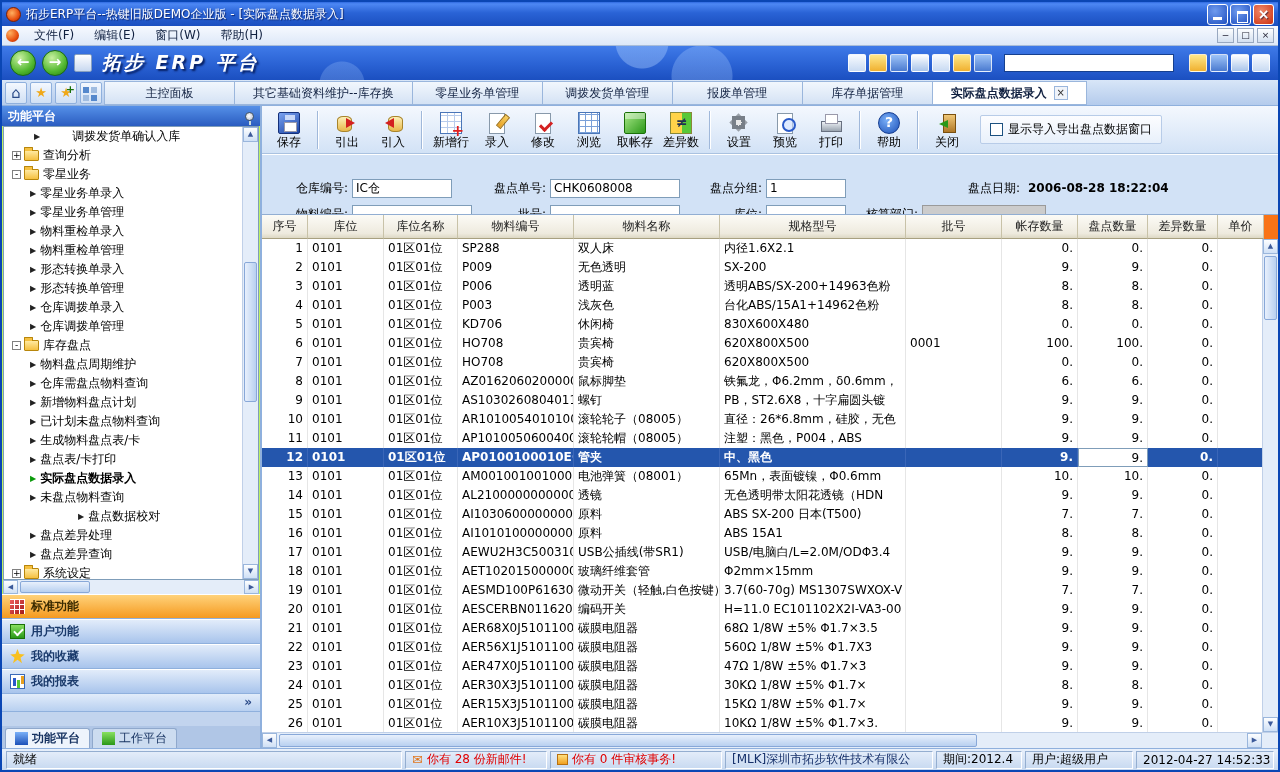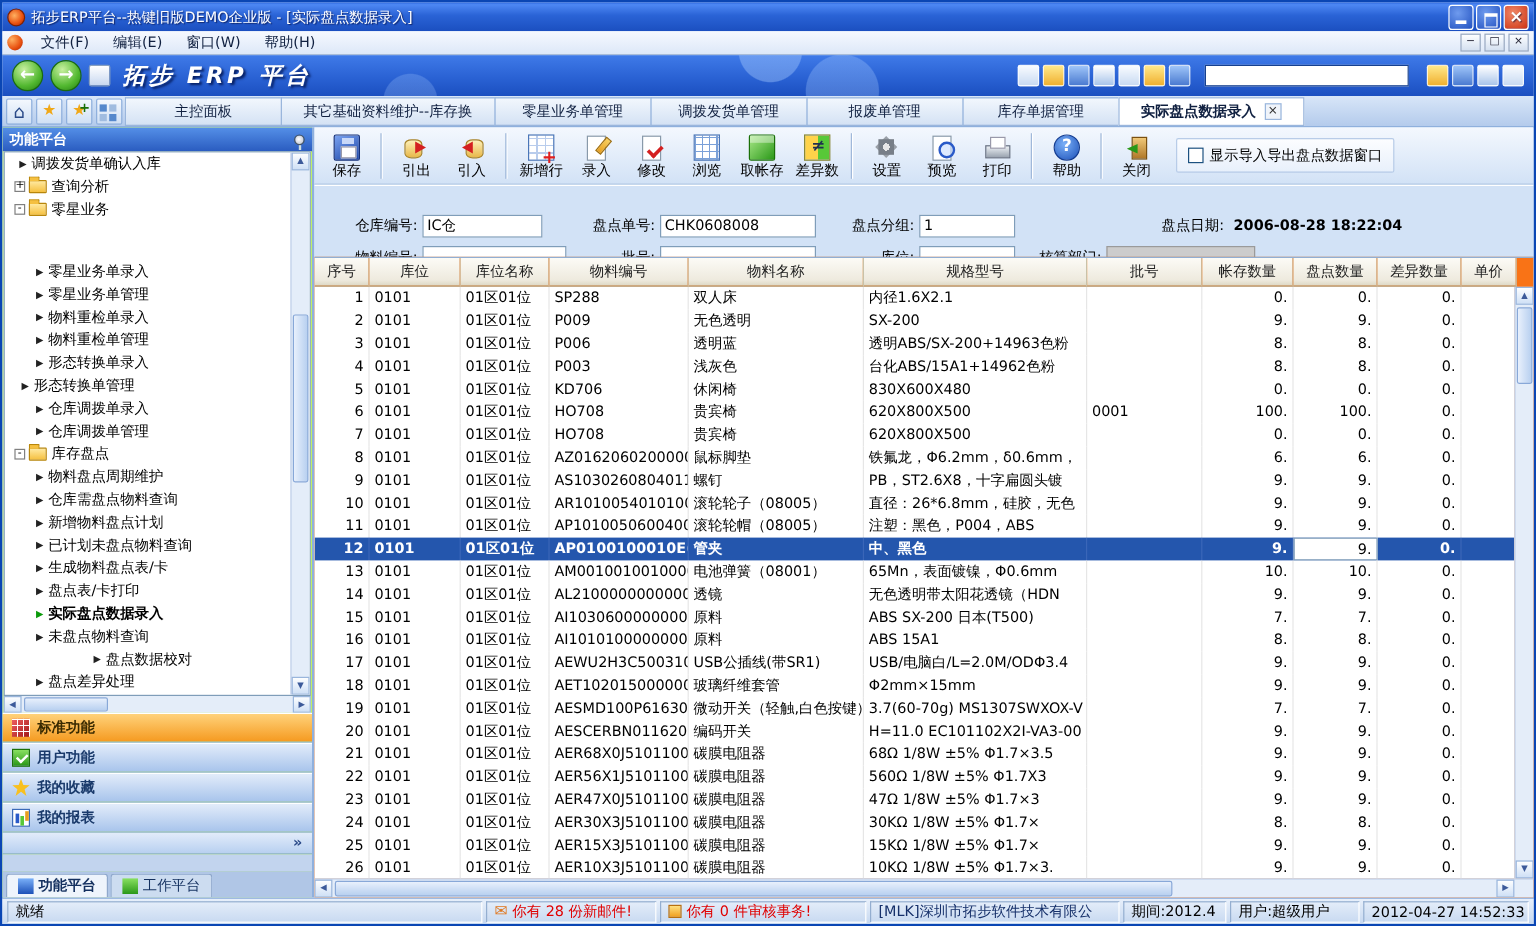--- a/index.html
+++ b/index.html
@@ -297,55 +297,55 @@
   <div class="bodyrow">
 
     <div class="sidebar">
       <div class="side-header">
         <span>功能平台</span>
         <span class="sp"></span>
         <span class="pin"></span>
       </div>
       <div class="tree-wrap">
         <div class="tree" id="tree">
-            <div class="tree-item" style="padding-left: 10px;">
+            <div class="tree-item" style="padding-left: 28px; gap: 28px;">
               <span class="leaf-arrow"></span>
               <span class="tree-label">调拨发货单确认入库</span>
             </div>
             <div class="tree-item" style="padding-left: 8px;">
               <span class="expand-box">+</span>
               <span class="folder-ico"></span>
               <span class="tree-label">查询分析</span>
             </div>
             <div class="tree-item" style="padding-left: 8px;">
               <span class="expand-box">-</span>
               <span class="folder-ico"></span>
               <span class="tree-label">零星业务</span>
             </div>
-            <div class="tree-item" style="padding-left: 24px; margin-top: 33px;">
+            <div class="tree-item" style="padding-left: 24px;">
               <span class="leaf-arrow"></span>
               <span class="tree-label">零星业务单录入</span>
             </div>
             <div class="tree-item" style="padding-left: 24px;">
               <span class="leaf-arrow"></span>
               <span class="tree-label">零星业务单管理</span>
             </div>
             <div class="tree-item" style="padding-left: 24px;">
               <span class="leaf-arrow"></span>
               <span class="tree-label">物料重检单录入</span>
             </div>
             <div class="tree-item" style="padding-left: 24px;">
               <span class="leaf-arrow"></span>
               <span class="tree-label">物料重检单管理</span>
             </div>
             <div class="tree-item" style="padding-left: 24px;">
               <span class="leaf-arrow"></span>
               <span class="tree-label">形态转换单录入</span>
             </div>
-            <div class="tree-item" style="padding-left: 12px;">
+            <div class="tree-item" style="padding-left: 24px;">
               <span class="leaf-arrow"></span>
               <span class="tree-label">形态转换单管理</span>
             </div>
             <div class="tree-item" style="padding-left: 24px;">
               <span class="leaf-arrow"></span>
               <span class="tree-label">仓库调拨单录入</span>
             </div>
             <div class="tree-item" style="padding-left: 24px;">
               <span class="leaf-arrow"></span>
               <span class="tree-label">仓库调拨单管理</span>

